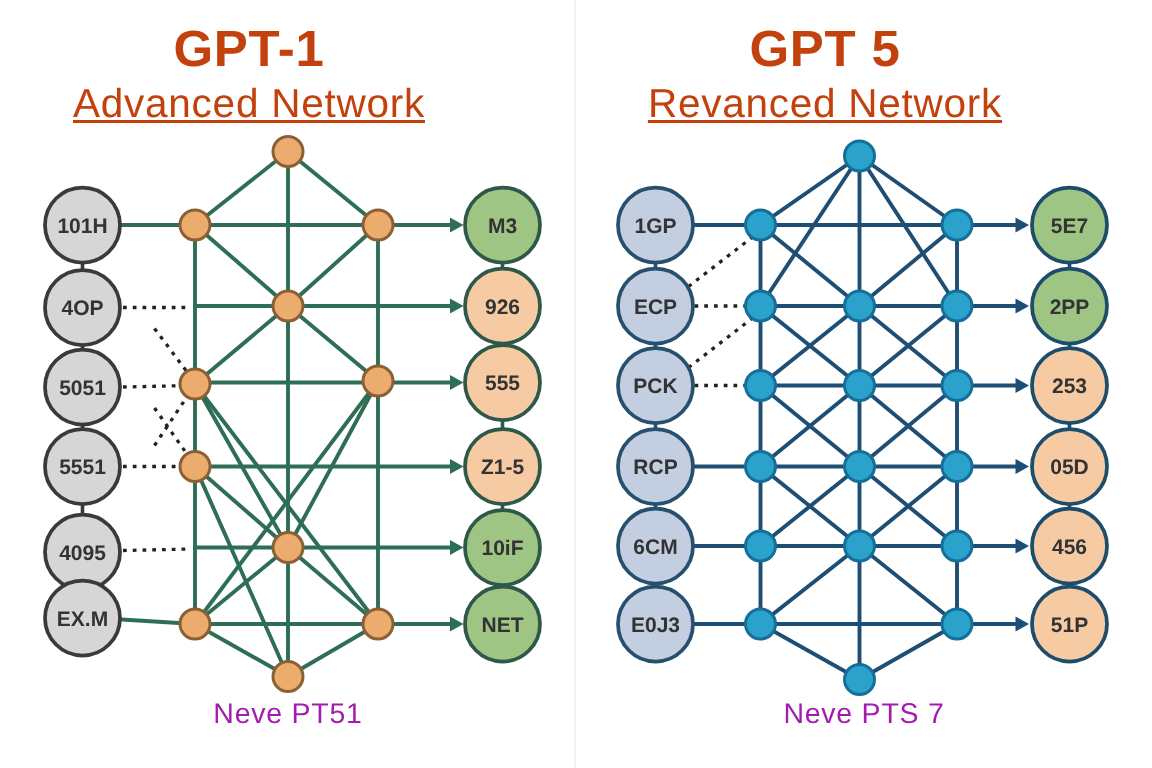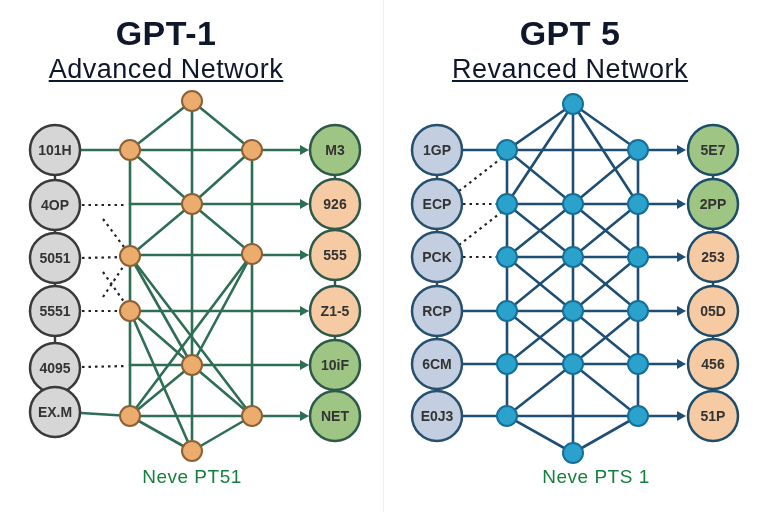--- a/index.html
+++ b/index.html
@@ -3,29 +3,29 @@
 <meta charset="utf-8">
 <style>
   html,body{margin:0;padding:0;}
   body{
     width:768px;height:512px;position:relative;overflow:hidden;
     background:#ffffff;
     font-family:"Liberation Sans", sans-serif;
   }
   .half-title{
     position:absolute;width:332px;text-align:center;
-    color:#0f172a;letter-spacing:0.5px;
+    color:#c2410c;letter-spacing:0.5px;
   }
   .t-main{top:14px;font-size:34px;font-weight:700;}
   .t-sub{top:54px;font-size:27px;font-weight:400;text-decoration:underline;}
   .caption{
     position:absolute;width:384px;top:466px;text-align:center;
-    font-size:19px;color:#15803d;letter-spacing:0.5px;
-  }
-  .rightside{left:404px;text-align:center;}
+    font-size:19px;color:#a21caf;letter-spacing:0.5px;
+  }
+  .rightside{left:384px;text-align:center;}
   .leftside{left:0;}
   svg{position:absolute;top:0;left:0;}
   .divider{
     position:absolute;left:383px;top:0;width:1px;height:512px;background:#eeeeee;
   }
   text.node-label{
     font-family:"Liberation Sans", sans-serif;
     font-size:14px;font-weight:600;fill:#333333;
   }
 </style>
@@ -245,13 +245,13 @@
         <text x="713" y="316" text-anchor="middle" class="node-label">05D</text>
         <circle cx="713" cy="364" r="25" stroke="#1d4d6b" stroke-width="2.5" fill="#f6cba4"></circle>
         <text x="713" y="369" text-anchor="middle" class="node-label">456</text>
         <circle cx="713" cy="416" r="25" stroke="#1d4d6b" stroke-width="2.5" fill="#f6cba4"></circle>
         <text x="713" y="421" text-anchor="middle" class="node-label">51P</text>
       </g>
   </g>
 </svg>
 
 <div class="caption leftside">Neve PT51</div>
-<div class="caption rightside">Neve PTS 1</div>
+<div class="caption rightside">Neve PTS 7</div>
 
 </body></html>

